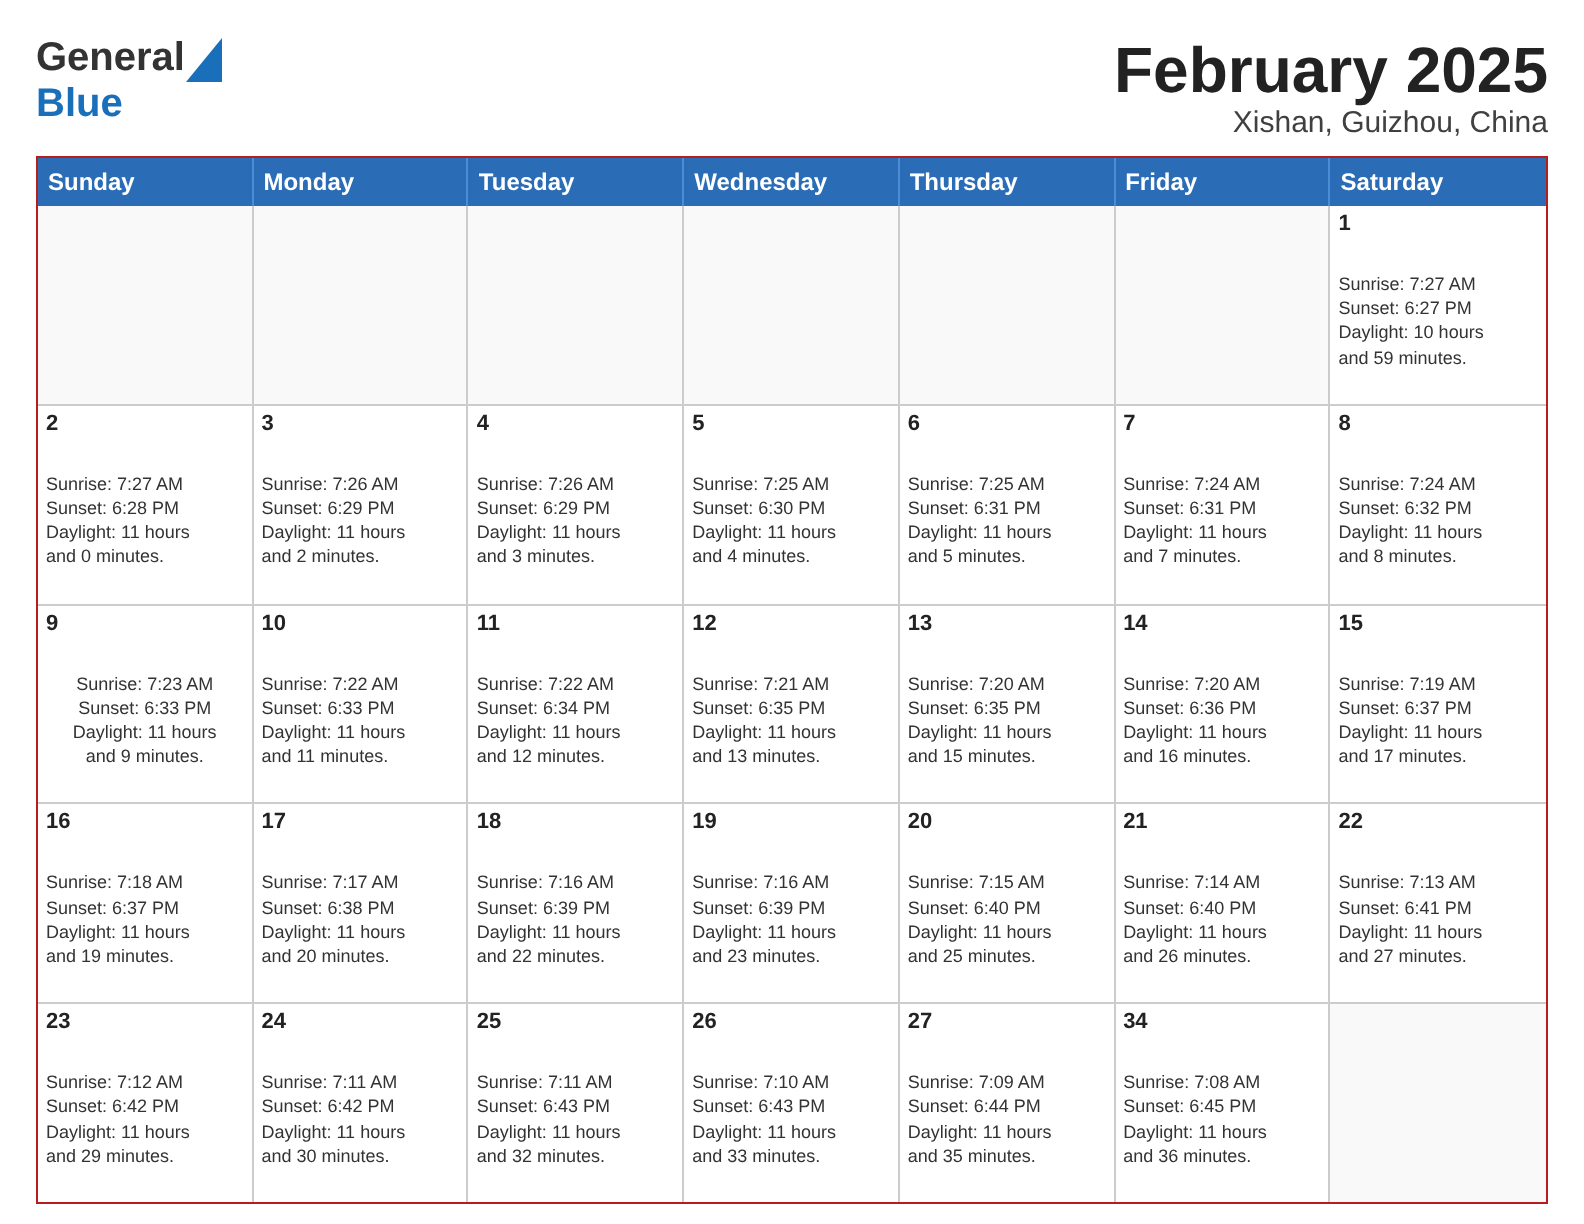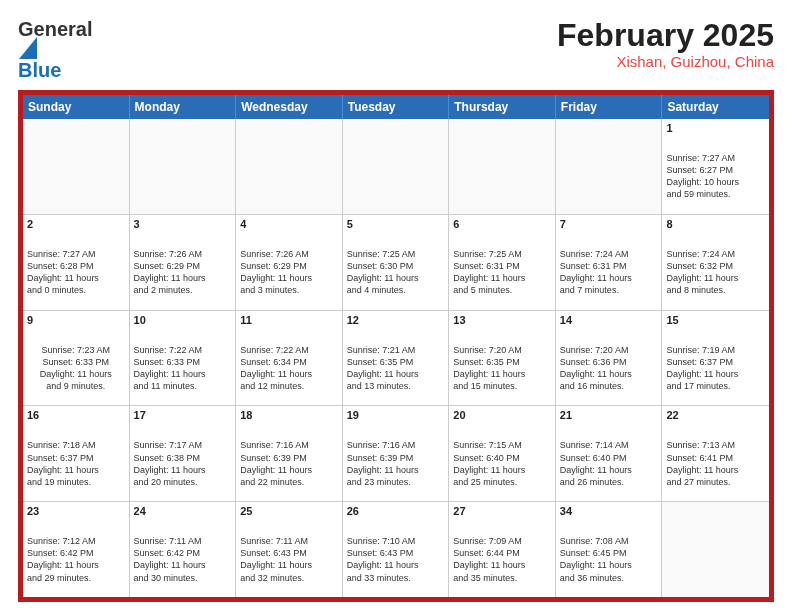--- a/index.html
+++ b/index.html
@@ -33,27 +33,27 @@
       text-align: right;
     }
     .month-year {
       font-size: 32px;
       font-weight: bold;
       color: #222;
       line-height: 1.1;
     }
     .location {
       font-size: 15px;
-      color: #ef4444;
+      color: #404040;
     }
     .calendar {
       flex: 1;
       display: flex;
       flex-direction: column;
-      border: 5px solid #b91c1c;
+      border: 1px solid #b91c1c;
     }
     .cal-header-row {
       display: grid;
       grid-template-columns: repeat(7, 1fr);
       background: #2a6cb5;
     }
     .cal-header-cell {
       color: #fff;
       font-size: 12px;
       font-weight: bold;
@@ -98,43 +98,43 @@
       margin-top: 18px;
     }
   </style>
 </head>
 <body>
 
 <div class="page">
   <div class="header">
     <div class="logo">
       <div>
-        <div style="display:flex;align-items:flex-start;flex-direction:column;">
+        <div style="display:flex;align-items:flex-end;">
           <span class="logo-general" style="font-size:20px;font-weight:bold;color:#333;">General</span>
           <svg width="18" height="22" viewBox="0 0 18 22" style="margin-left:1px;margin-top:-4px;">
             <polygon points="0,22 18,0 18,22" fill="#1a6fba"></polygon>
           </svg>
         </div>
         <div>
           <span class="logo-blue" style="font-size:20px;font-weight:bold;color:#1a6fba;">Blue</span>
         </div>
       </div>
     </div>
     <div class="title-block">
       <div class="month-year">February 2025</div>
       <div class="location">Xishan, Guizhou, China</div>
     </div>
   </div>
 
   <div class="calendar">
     <div class="cal-header-row">
     <div class="cal-header-cell">Sunday</div>
         <div class="cal-header-cell">Monday</div>
+        <div class="cal-header-cell">Tuesday</div>
         <div class="cal-header-cell">Wednesday</div>
-        <div class="cal-header-cell">Tuesday</div>
         <div class="cal-header-cell">Thursday</div>
         <div class="cal-header-cell">Friday</div>
         <div class="cal-header-cell">Saturday</div>
       </div>
     <div class="cal-body">
     <div class="cal-row">
           <div class="cal-cell empty"></div>
           <div class="cal-cell empty"></div>
           <div class="cal-cell empty"></div>
           <div class="cal-cell empty"></div>

